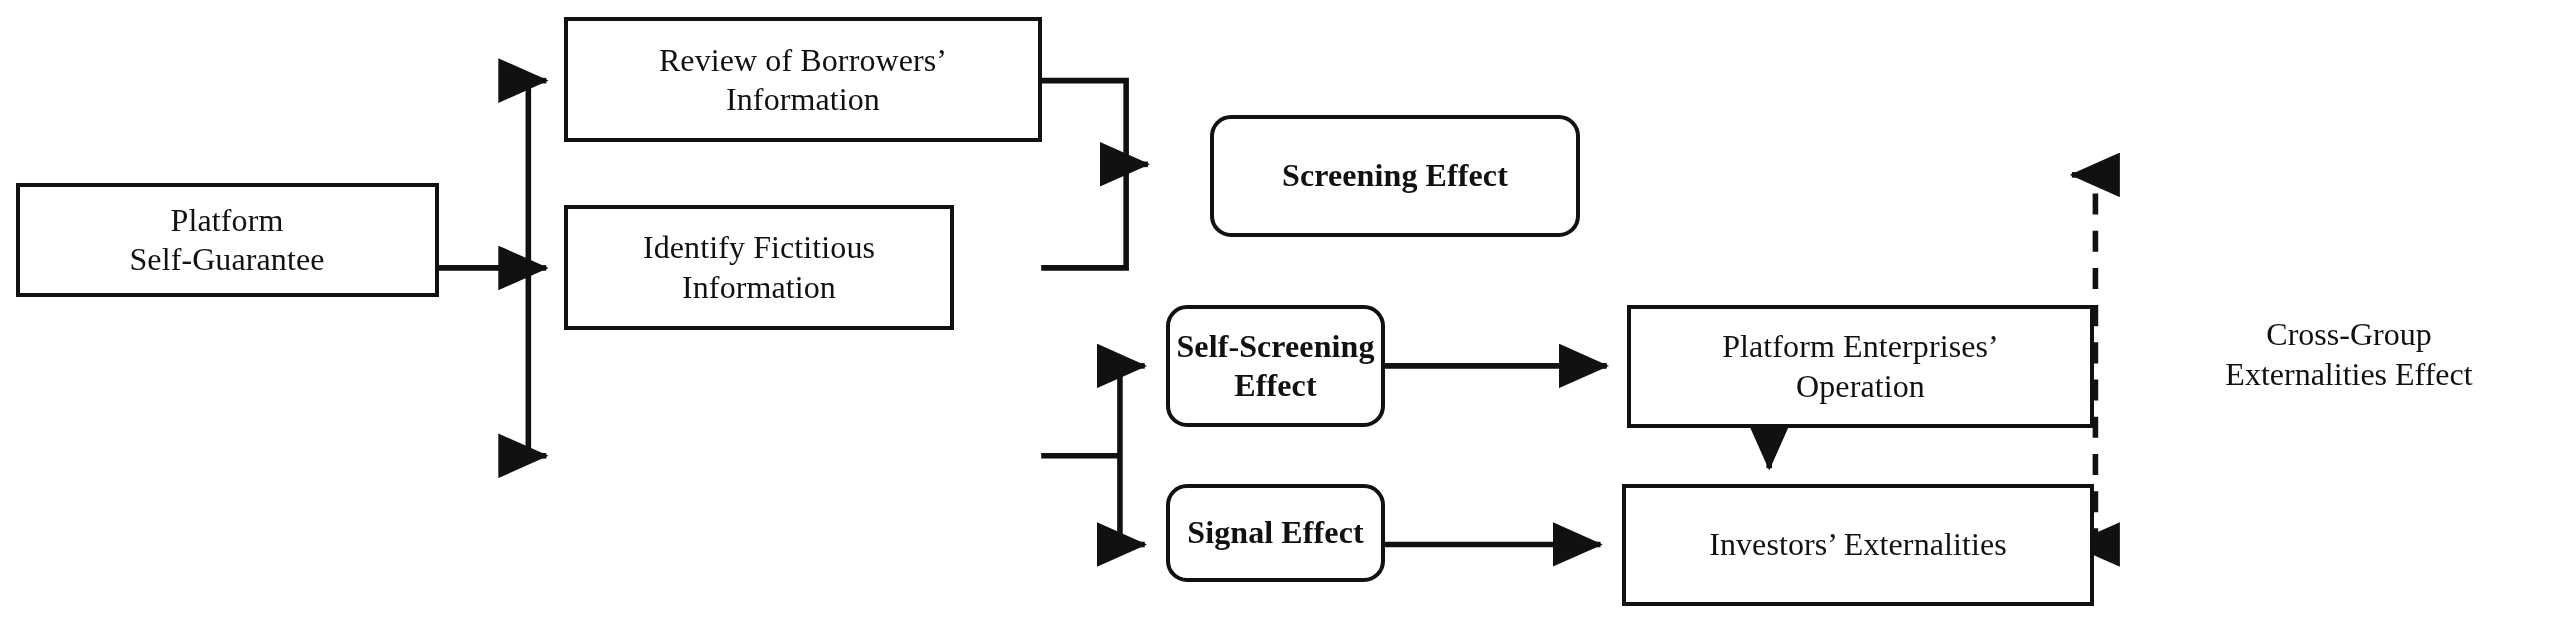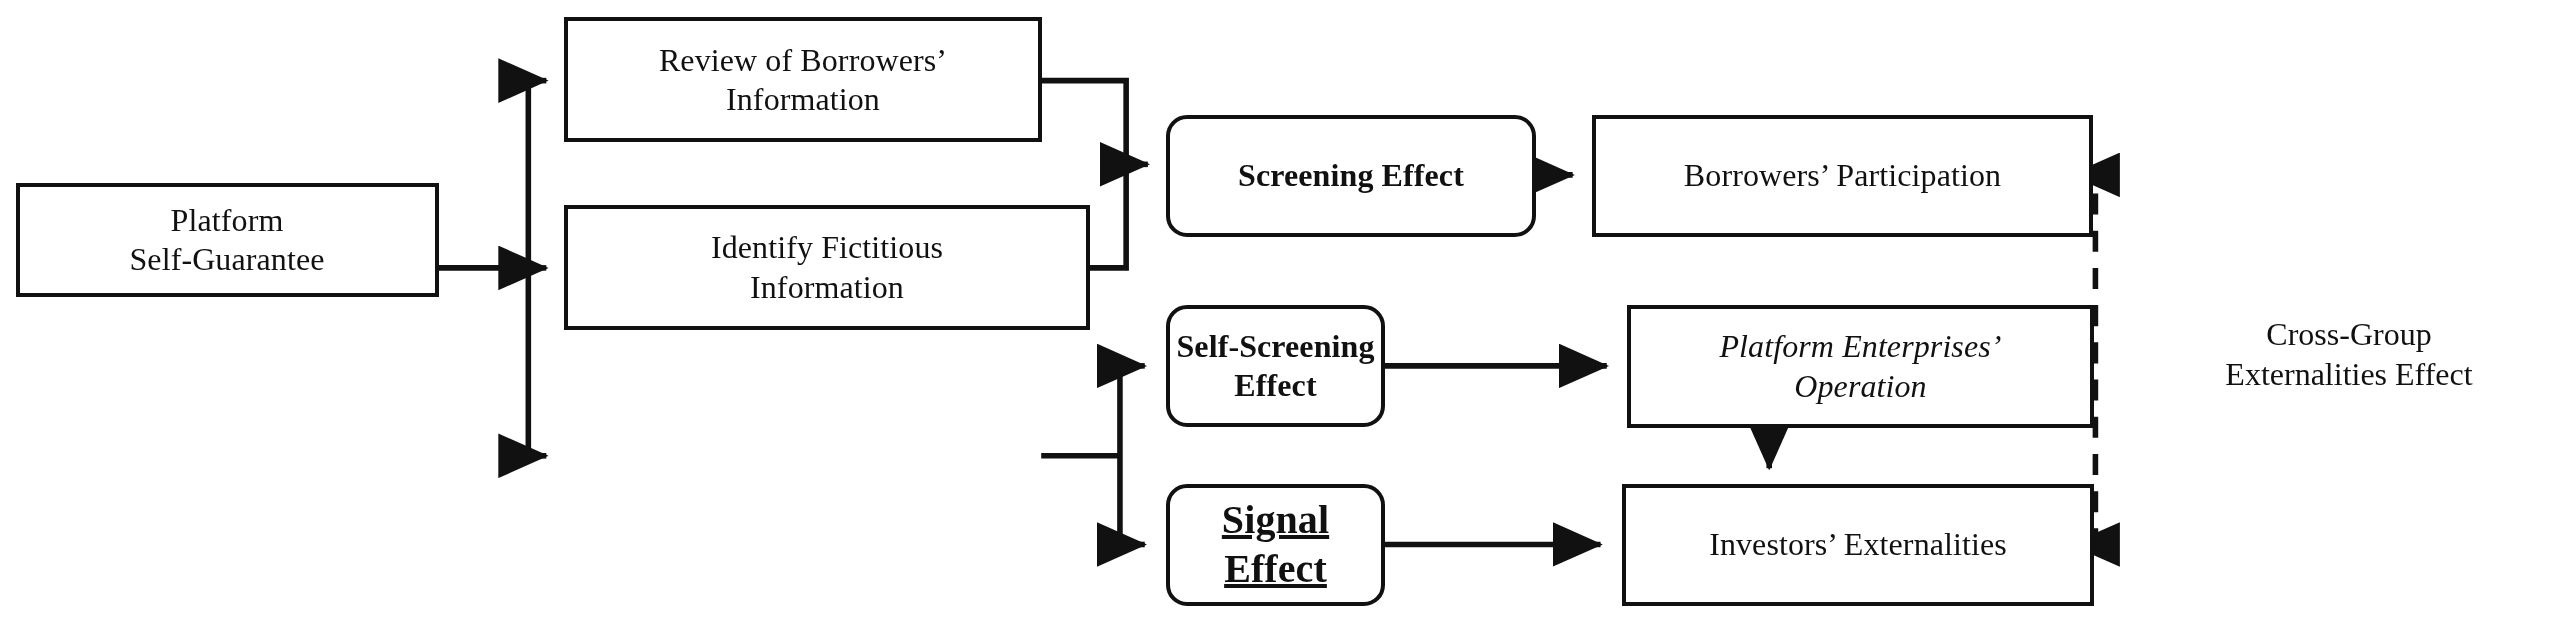--- a/index.html
+++ b/index.html
@@ -112,44 +112,41 @@
   <div class="node-box" style="left:15.5px; top:155px; width:423px; height:114px; font-size:32px;margin-top:28px;">
     <span class="node-label">Platform
 Self-Guarantee</span>
   </div>
 
   <div class="node-box" style="left:564px; top:17.4px; width:478px; height:125px; font-size:32px;">
     <span class="node-label">Review of Borrowers’
 Information</span>
   </div>
 
-  <div class="node-box" style="left:564px; top:205px; width:526px; height:125px; font-size:32px;">
+  <div class="node-box" style="left:564px; top:205px; width:390px; height:125px; font-size:32px;">
     <span class="node-label">Identify Fictitious
 Information</span>
   </div>
 
 
-  <div class="node-box rounded bold-label" style="left:1166px; top:115px; width:370px; height:122px; font-size:32px;">
+  <div class="node-box rounded bold-label" style="left:1210px; top:115px; width:370px; height:122px; font-size:32px;">
     <span class="node-label">Screening Effect</span>
   </div>
 
   <div class="node-box rounded bold-label" style="left:1166px; top:305px; width:219px; height:122px; font-size:32px;">
     <span class="node-label">Self-Screening
 Effect</span>
   </div>
 
-  <div class="node-box rounded bold-label" style="left:1166px; top:484px; width:219px; height:122px; font-size:40px;text-decoration:underline;">
+  <div class="node-box rounded bold-label" style="left:1166px; top:484px; width:219px; height:98px; font-size:32px;">
     <span class="node-label">Signal Effect</span>
   </div>
 
-  <div class="node-box" style="left:1592px; top:115px; width:501px; height:122px; font-size:32px;">
-    <span class="node-label">Borrowers’ Participation</span>
-  </div>
 
-  <div class="node-box" style="left:1627px; top:305px; width:467px; height:123px; font-size:32px;font-style:italic;">
+  <div class="node-box" style="left:1627px; top:305px; width:467px; height:123px; font-size:32px;">
     <span class="node-label">Platform Enterprises’
 Operation</span>
   </div>
 
   <div class="node-box" style="left:1622px; top:484px; width:472px; height:122px; font-size:32px;">
     <span class="node-label">Investors’ Externalities</span>
   </div>
 
   <div class="free-label" style="left:2128px; top:314px; width:442px; font-size:32px;">Cross-Group
 Externalities Effect</div>

